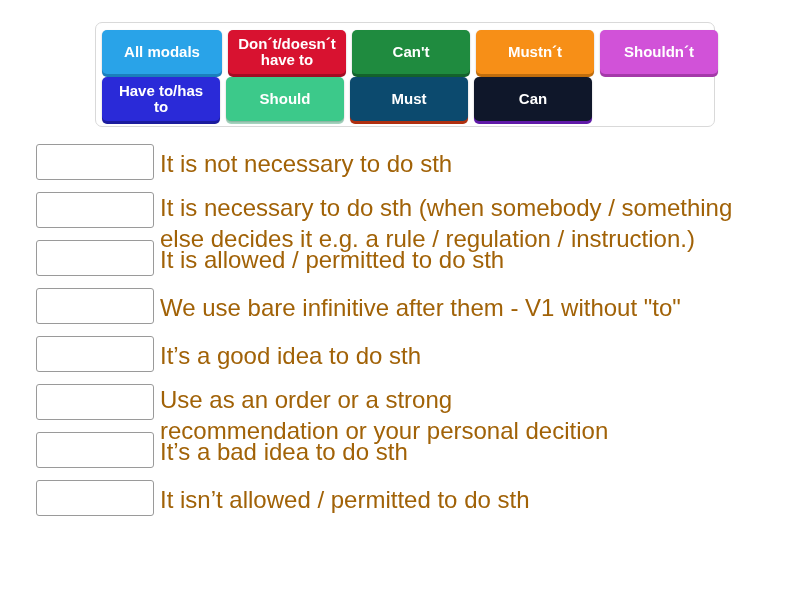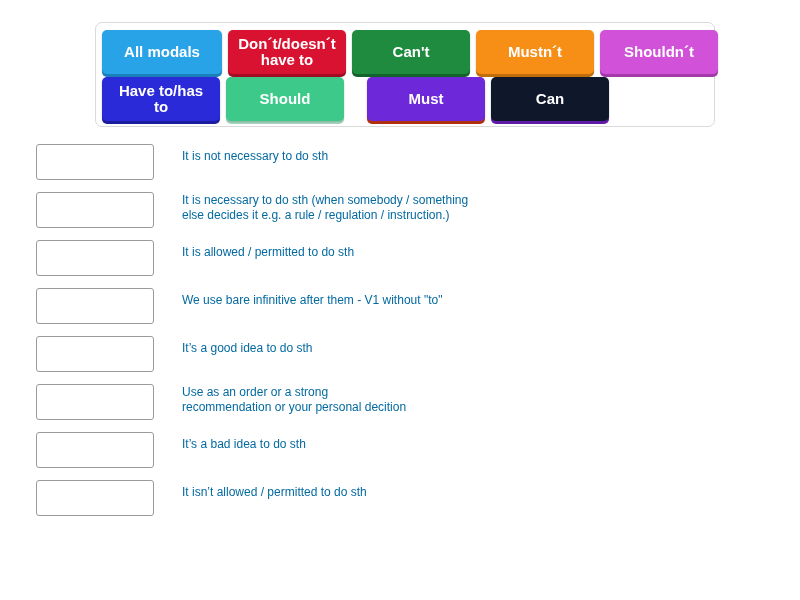--- a/index.html
+++ b/index.html
@@ -79,24 +79,24 @@
     width: 118px;
     min-width: 118px;
     height: 36px;
     background: #ffffff;
     border: 1px solid #9a9a9a;
     border-radius: 3px;
     box-sizing: border-box;
     cursor: pointer;
   }
   .definition-text {
-    margin-left: 28px;
-    font-size: 12px;
+    margin-left: 6px;
+    font-size: 24px;
     line-height: 1.28;
-    color: #0369a1;
+    color: #a16207;
     padding-top: 5px;
     white-space: pre-line;
     font-family: "Liberation Sans", sans-serif;
   }
   .definition-row.tall {
     height: 48px;
   }
   .definition-row.tall .definition-text {
     padding-top: 1px;
   }
@@ -109,21 +109,21 @@
       <div class="tile" style="background: rgb(41, 163, 232); width: 120px; min-width: 120px; box-shadow: rgb(27, 127, 188) 0px 3px 0px, rgba(0, 0, 0, 0.25) 0px 1px 2px;">All modals</div>
       <div class="tile" style="background: rgb(216, 18, 48); width: 118px; min-width: 118px; box-shadow: rgb(163, 12, 35) 0px 3px 0px, rgba(0, 0, 0, 0.25) 0px 1px 2px;">Don´t/doesn´t
 have to</div>
       <div class="tile" style="background: rgb(31, 139, 63); width: 118px; min-width: 118px; box-shadow: rgb(20, 98, 44) 0px 3px 0px, rgba(0, 0, 0, 0.25) 0px 1px 2px;">Can't</div>
       <div class="tile" style="background: rgb(247, 143, 23); width: 118px; min-width: 118px; box-shadow: rgb(192, 109, 12) 0px 3px 0px, rgba(0, 0, 0, 0.25) 0px 1px 2px;">Mustn´t</div>
       <div class="tile" style="background: rgb(209, 82, 216); width: 118px; min-width: 118px; box-shadow: rgb(164, 58, 169) 0px 3px 0px, rgba(0, 0, 0, 0.25) 0px 1px 2px;">Shouldn´t</div>
     </div>
   <div class="tile-row row-2">
       <div class="tile" style="background: rgb(42, 42, 216); width: 118px; min-width: 118px; box-shadow: rgb(28, 28, 158) 0px 3px 0px, rgba(0, 0, 0, 0.25) 0px 1px 2px;">Have to/has to</div>
       <div class="tile" style="background: rgb(60, 201, 138); width: 118px; min-width: 118px; box-shadow: rgba(40, 153, 101, 0.408) 0px 3px 0px, rgba(0, 0, 0, 0.25) 0px 1px 2px;">Should</div>
-      <div class="tile" style="background: #6d28d9; width: 118px; min-width: 118px; box-shadow: rgb(176, 47, 16) 0px 3px 0px, rgba(0, 0, 0, 0.25) 0px 1px 2px; margin-left: 17px;">Must</div>
+      <div class="tile" style="background: #0c4a6e; width: 118px; min-width: 118px; box-shadow: rgb(176, 47, 16) 0px 3px 0px, rgba(0, 0, 0, 0.25) 0px 1px 2px;">Must</div>
       <div class="tile" style="background: #0f172a; width: 118px; min-width: 118px; box-shadow: rgb(96, 26, 168) 0px 3px 0px, rgba(0, 0, 0, 0.25) 0px 1px 2px;">Can</div>
     </div>
 </div>
 
 <div id="definition-list">
     <div class="definition-row">
       <div class="dropzone"></div>
       <div class="definition-text">It is not necessary to do sth</div>
     </div>
     <div class="definition-row tall">

